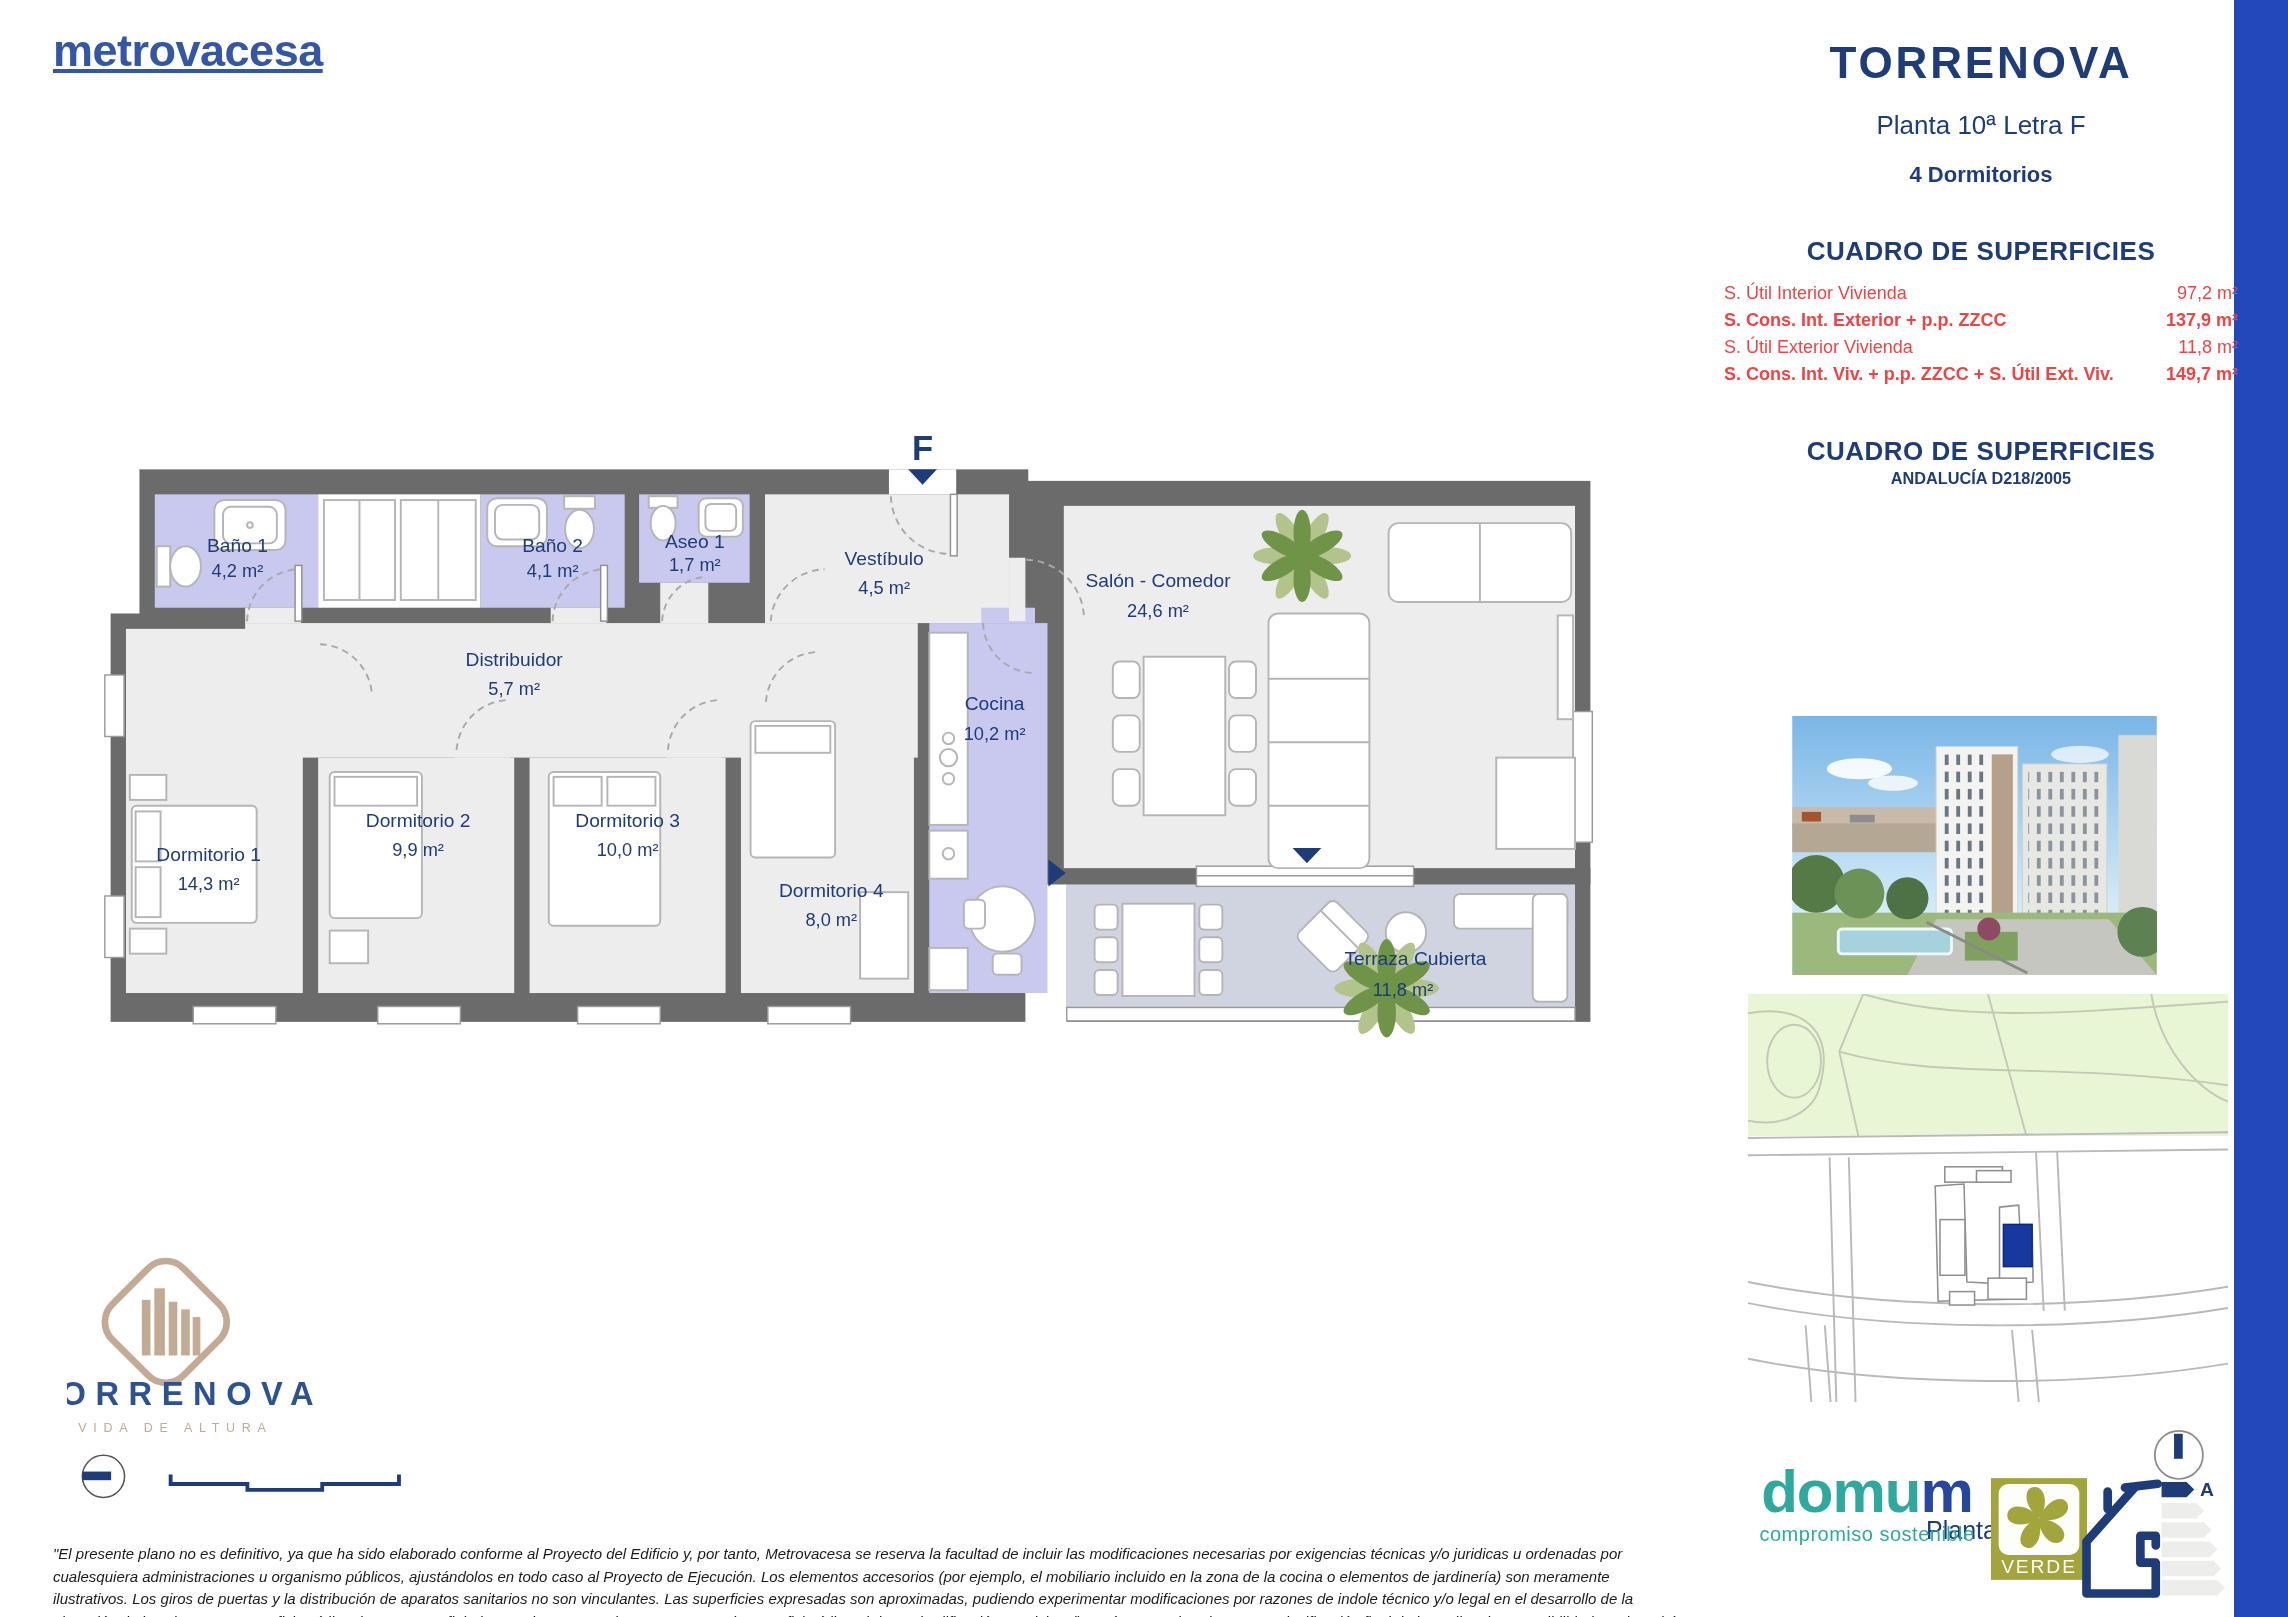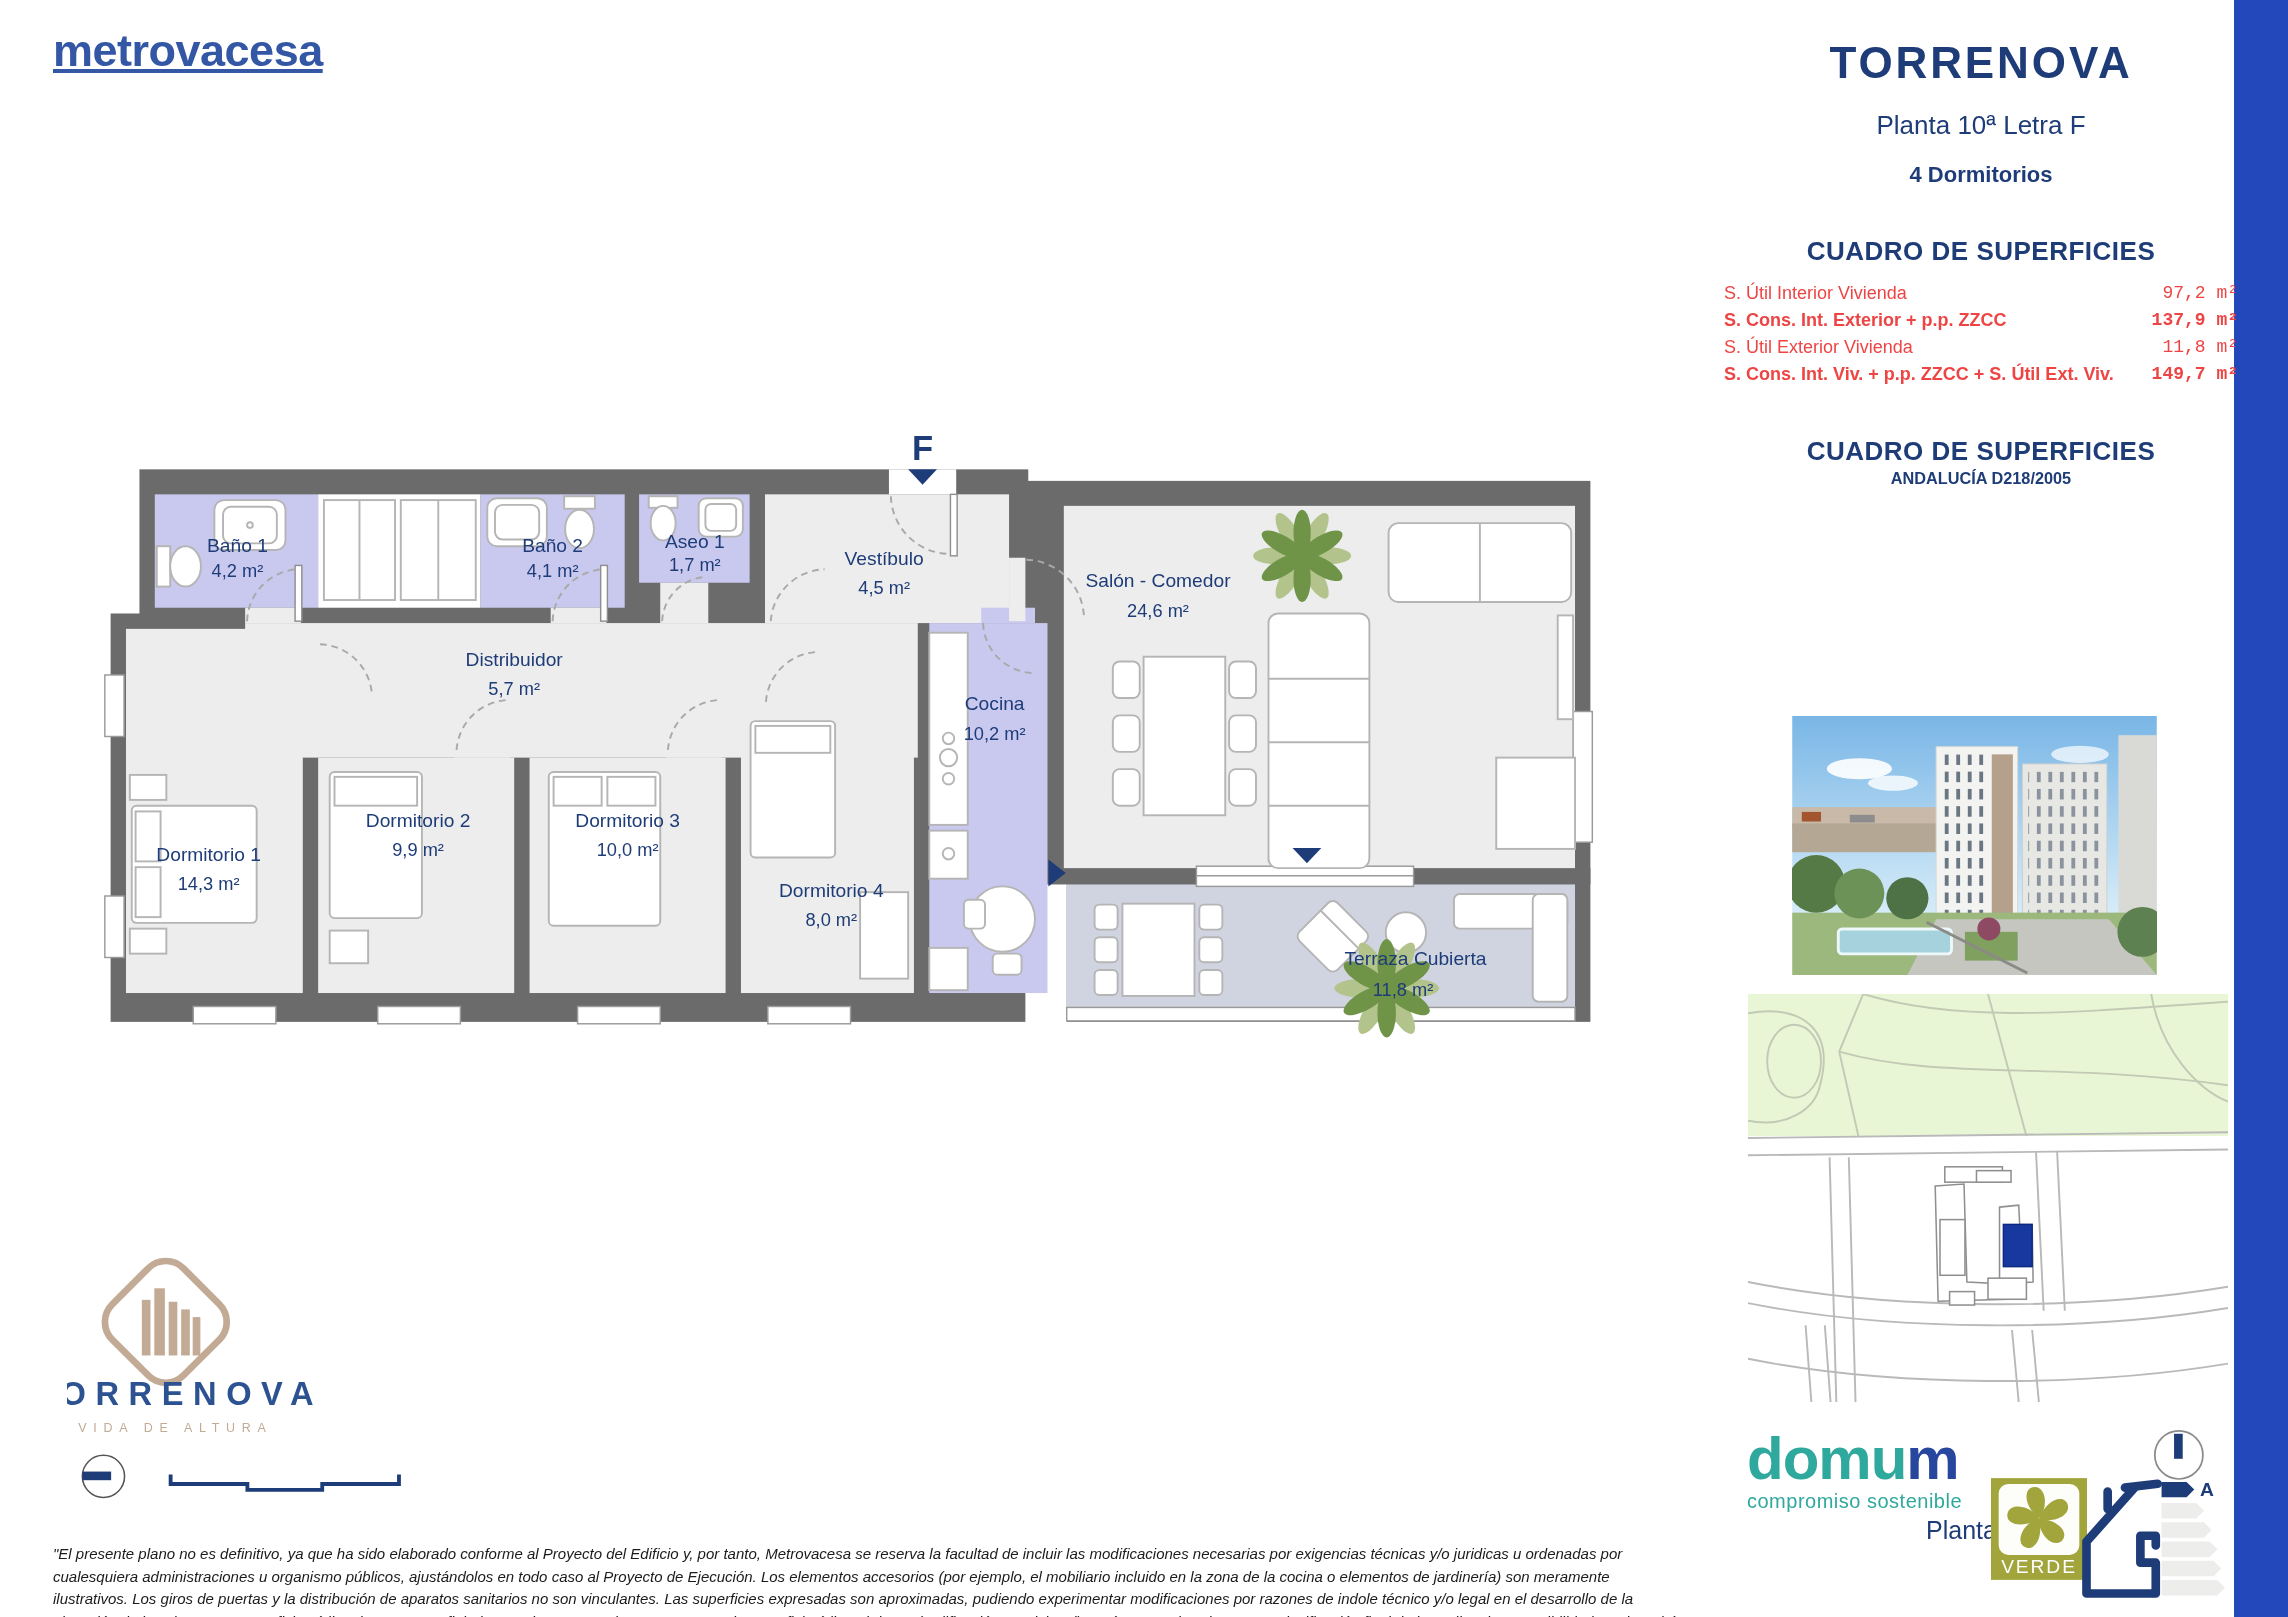--- a/index.html
+++ b/index.html
@@ -9,26 +9,26 @@
   .brand{position:absolute;left:53px;top:25px;font-size:45px;font-weight:700;color:#3356a5;letter-spacing:-0.5px;text-decoration:underline;}
   
   .info{position:absolute;left:1724px;top:38px;width:514px;text-align:center;}
   .title{font-size:44px;font-weight:700;letter-spacing:2.9px;color:#1e3c78;margin:0 0 0 0;}
   .subtitle{font-size:26px;margin-top:22px;color:#1e3c78;}
   .beds{font-size:22px;font-weight:700;margin-top:21px;color:#1e3c78;}
   .cuadro-title{font-size:26px;font-weight:700;letter-spacing:0.5px;margin-top:48px;color:#1e3c78;}
   .cuadro-sub{font-size:16.3px;font-weight:700;margin-top:1.9px;color:#1e3c78;}
   .rows{margin-top:13.4px;}
   .srow{display:flex;justify-content:space-between;font-size:18px;line-height:27px;color:#ef4444;text-align:left;}
-  .srow .v{font-family:Liberation Mono, monospace;}
+  .srow .v{}
   .srow.b{font-weight:700;}
   .note{font-size:17px;line-height:1.32;text-align:left;margin:3.8px 0 0 0;color:#1e3c78;}
   .planta-label{position:absolute;left:1873px;top:1516px;width:221px;text-align:center;font-size:25px;color:#1e3c78;}
   
-  .domum{position:absolute;left:1747px;top:1430px;width:240px;}
+  .domum{position:absolute;left:1747px;top:1463px;width:240px;text-align:center;}
   .domum .word{font-size:60px;font-weight:700;line-height:58px;letter-spacing:-1px;}
   .d-teal{color:#2fa89d;}
   .d-blue{color:#27479f;}
   .domum .tag{font-size:20px;color:#2fa89d;margin-top:1.9px;letter-spacing:0.5px;}
   
   .disclaimer{position:absolute;left:53px;top:1528px;width:1633px;font-size:15px;line-height:1.5;
               font-style:italic;color:#1b1b1b;}
   svg text{font-family:"Liberation Sans",sans-serif;}
   .roomname{font-size:20px;fill:#1e3c78;}
   .roomarea{font-size:19px;fill:#1e3c78;}

